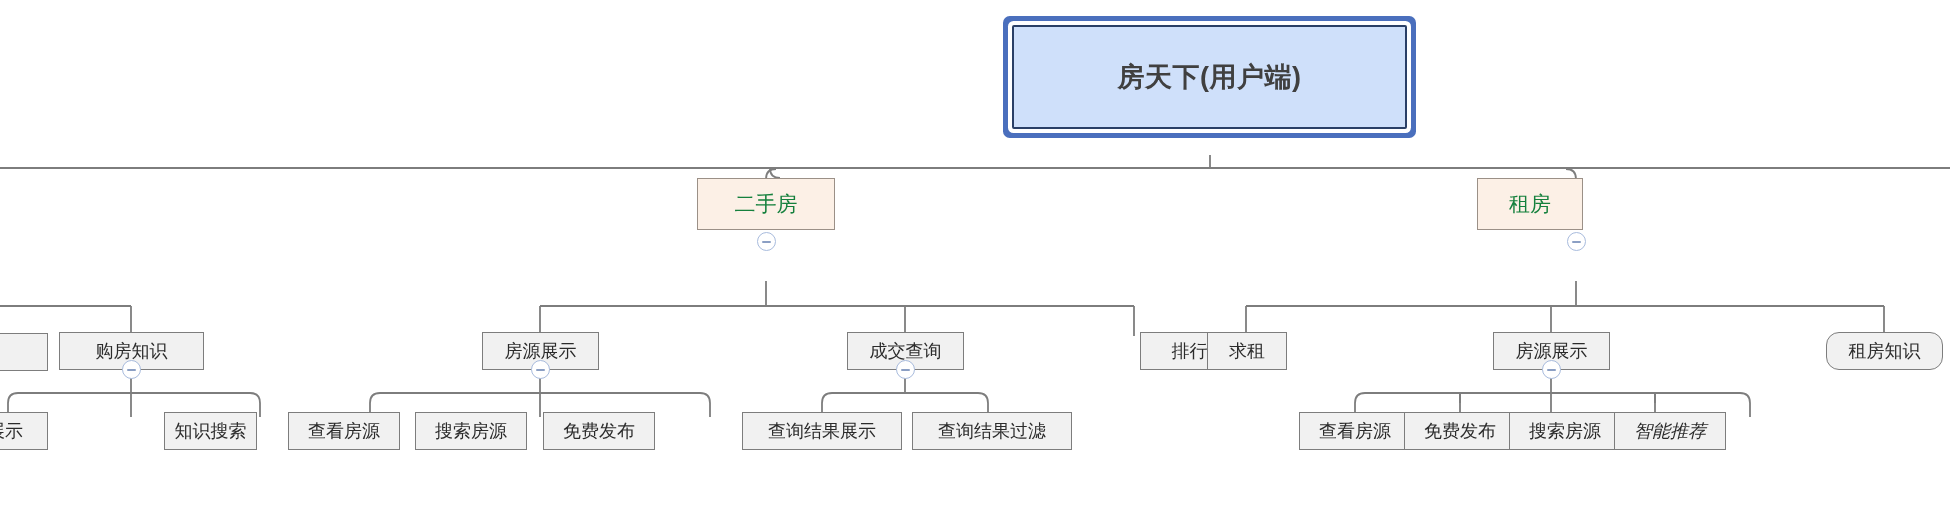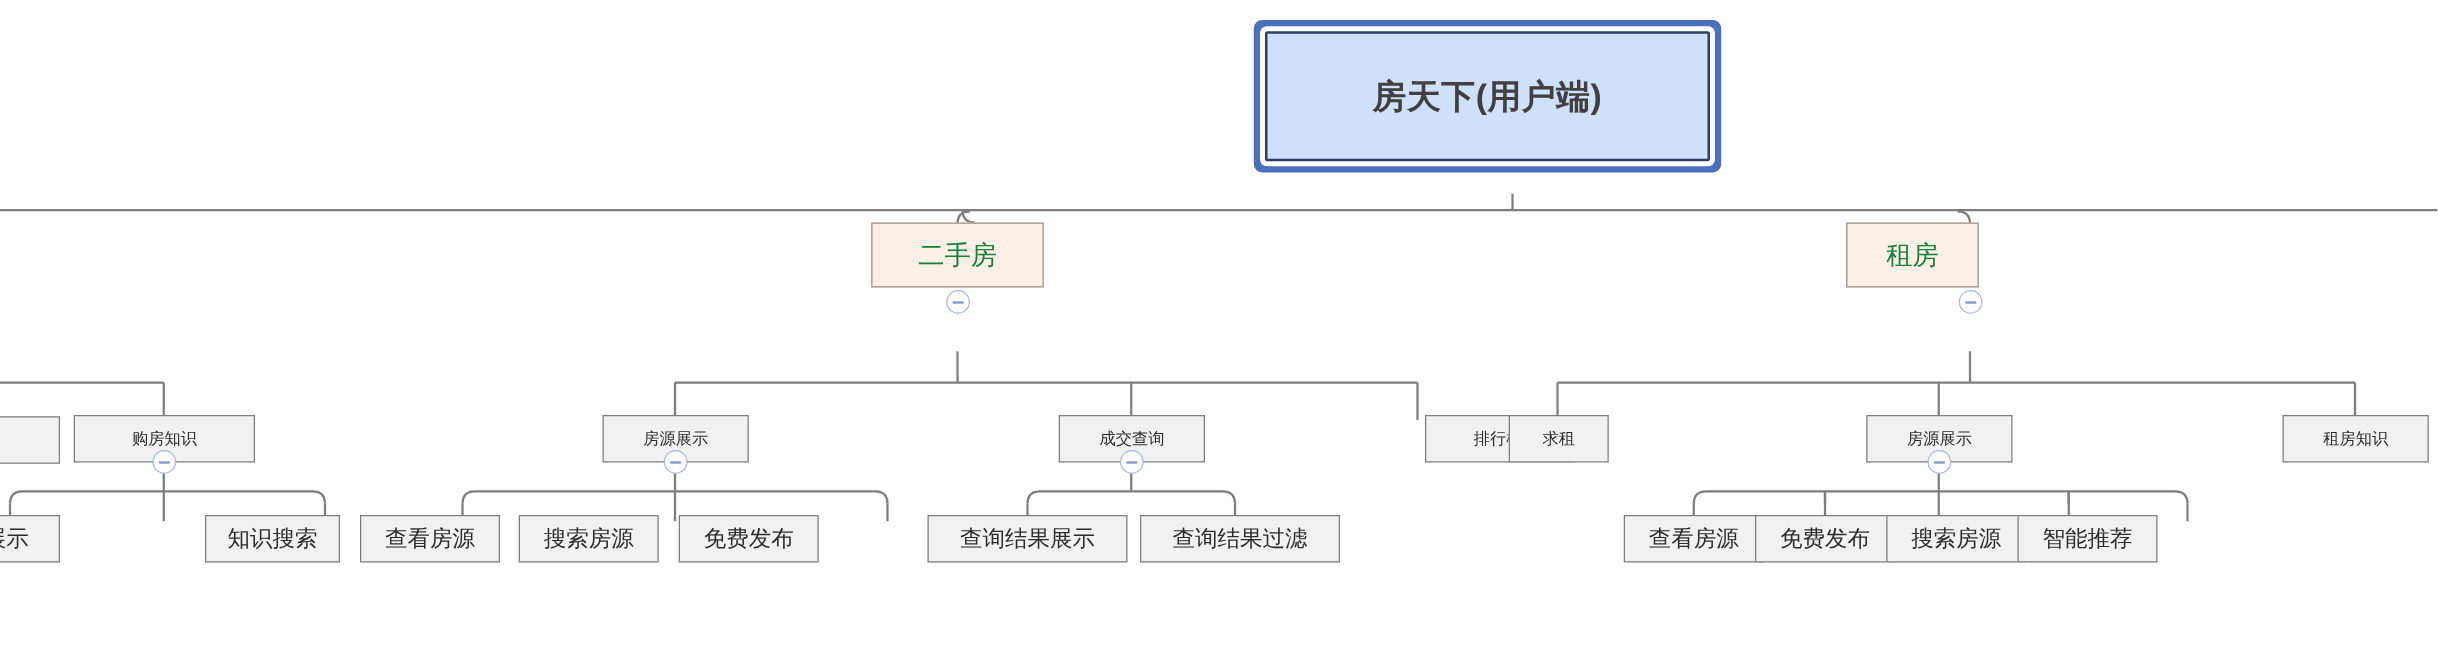--- a/index.html
+++ b/index.html
@@ -52,21 +52,21 @@
   .node.lvl2 {
     background: #fcf0e6;
     border: 1.6px solid #9b9087;
     font-size: 21px;
     color: #15803d;
   }
   
   .node.lvl3, .node.lvl4 {
     background: #f1f1f1;
     border: 1.6px solid #7d7d7d;
-    font-size: 13px;
+    font-size: 18px;
     color: #2b2b2b;
   }
   .node.lvl4 {
     font-size: 18px;
   }
   
   .toggle {
     position: absolute;
     width: 19px;
     height: 19px;
@@ -141,21 +141,21 @@
       <path d="M131,306 L131,336"></path>
       <path d="M0,306 L131,306"></path>
       <path d="M131,368 L131,393"></path>
       <path d="M8,403 Q8,393 18,393 L250,393 Q260,393 260,403"></path>
       <path d="M8,403 L8,417"></path>
       <path d="M131,393 L131,417"></path>
       <path d="M260,403 L260,417"></path>
     </g>
   </svg>
 
-  <div class="node root" style="left:1012px; top:25px; width:356px; height:104px;">
+  <div class="node root" style="left:1012px; top:25px; width:395px; height:104px;">
     <span>房天下(用户端)</span>
   </div>
 
   <div class="node lvl2" style="left:697px; top:178px; width:138px; height:52px;">
     <span>二手房</span>
   </div>
   <div class="toggle" style="left:757px; top:232px;">
     <span class="bar"></span>
   </div>
 
@@ -195,32 +195,32 @@
     <span>求租</span>
   </div>
 
   <div class="node lvl3" style="left:1493px; top:332px; width:117px; height:38px;">
     <span>房源展示</span>
   </div>
   <div class="toggle" style="left:1542px; top:360px;">
     <span class="bar"></span>
   </div>
 
-  <div class="node lvl3" style="left:1826px; top:332px; width:117px; height:38px;">
+  <div class="node lvl3" style="left:1826px; top:332px; width:117px; height:38px;border-radius:13px;">
     <span>租房知识</span>
   </div>
 
   <div class="node lvl4" style="left:-40px; top:333px; width:88px; height:38px; top:333px;"></div>
 
   <div class="node lvl4" style="left:-38px; top:412px; width:86px; height:38px;">
     <span>展示</span>
   </div>
 
 
-  <div class="node lvl4" style="left:164px; top:412px; width:108px; height:38px;">
+  <div class="node lvl4" style="left:164px; top:412px; width:93px; height:38px;">
     <span>知识搜索</span>
   </div>
 
   <div class="node lvl4" style="left:288px; top:412px; width:112px; height:38px;">
     <span>查看房源</span>
   </div>
 
   <div class="node lvl4" style="left:415px; top:412px; width:112px; height:38px;">
     <span>搜索房源</span>
   </div>
@@ -242,17 +242,17 @@
   </div>
 
   <div class="node lvl4" style="left:1404px; top:412px; width:112px; height:38px;">
     <span>免费发布</span>
   </div>
 
   <div class="node lvl4" style="left:1509px; top:412px; width:112px; height:38px;">
     <span>搜索房源</span>
   </div>
 
-  <div class="node lvl4" style="left:1614px; top:412px; width:112px; height:38px;">
+  <div class="node lvl4" style="left:1614px; top:412px; width:112px; height:38px;font-style:italic;">
     <span>智能推荐</span>
   </div>
 
 </div>
 
 </body></html>

